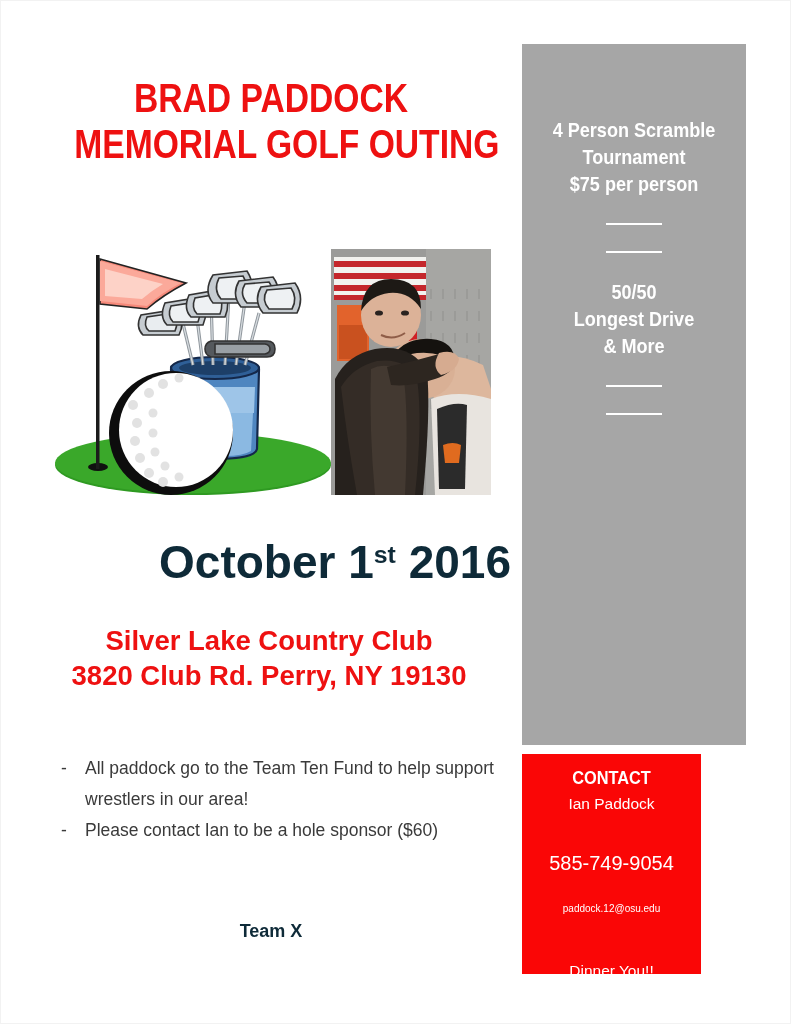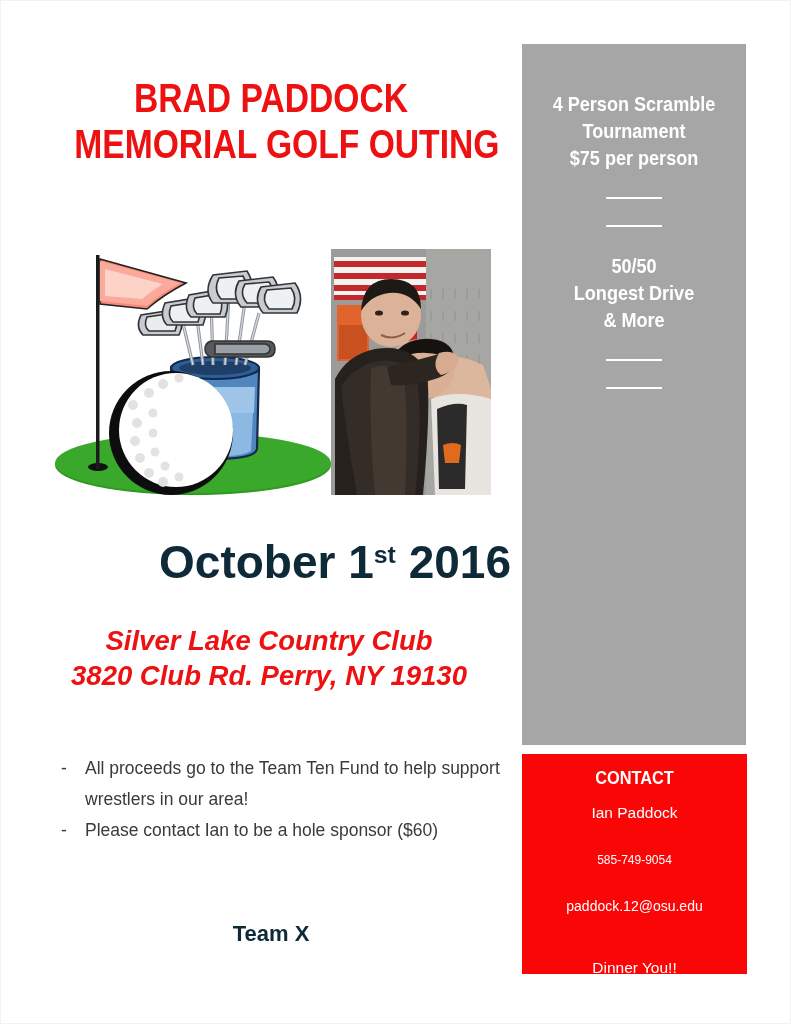--- a/index.html
+++ b/index.html
@@ -83,21 +83,20 @@
   .venue {
     position: absolute;
     left: 20px;
     top: 622px;
     width: 496px;
     text-align: center;
     color: #ee1111;
     font-weight: bold;
     font-size: 27.5px;
     line-height: 35px;
-    font-style: italic;
   }
 
   
   .bullets {
     position: absolute;
     left: 60px;
     top: 752px;
     width: 460px;
     color: #3a3a3a;
     font-size: 17.5px;
@@ -118,33 +117,33 @@
 
   
   .team-x {
     position: absolute;
     left: 30px;
     top: 920px;
     width: 480px;
     text-align: center;
     color: #0e2a38;
     font-weight: bold;
-    font-size: 22px;
+    font-size: 18px;
   }
 
   
   .sidebar {
     position: absolute;
     left: 521px;
     top: 43px;
     width: 224px;
     height: 701px;
     background: #a6a6a6;
     box-sizing: border-box;
-    padding-top: 46px;
+    padding-top: 72px;
   }
   .sb-group {
     text-align: center;
     color: #ffffff;
     font-family: "Liberation Sans Narrow", "Liberation Sans", sans-serif;
     font-weight: bold;
     font-size: 21px;
     line-height: 27px;
   }
   .sb-group .sb-line {
@@ -157,48 +156,48 @@
     height: 2px;
     background: #ffffff;
     margin: 26px auto 25px auto;
   }
 
   
   .contact-box {
     position: absolute;
     left: 521px;
     top: 753px;
-    width: 225px;
+    width: 179px;
     height: 220px;
     background: #fa0606;
     box-sizing: border-box;
     padding-top: 12px;
     text-align: center;
     color: #ffffff;
   }
   .contact-title {
     font-family: "Liberation Sans Narrow", "Liberation Sans", sans-serif;
     font-weight: bold;
     font-size: 19px;
     line-height: 24px;
     transform: scaleX(0.86);
     transform-origin: center center;
   }
   .contact-name {
     font-size: 15.5px;
     line-height: 25px;
-    margin-top: 10px;
+    margin-top: 1px;
   }
   .contact-phone {
-    font-size: 12px;
+    font-size: 20px;
     line-height: 22px;
-    margin-top: 24px;
+    margin-top: 36px;
   }
   .contact-email {
-    font-size: 14px;
+    font-size: 10px;
     line-height: 22px;
     margin-top: 24px;
   }
   .contact-thanks {
     font-size: 15.5px;
     line-height: 22px;
     margin-top: 40px;
   }
 </style>
 </head>
@@ -344,21 +343,21 @@
   </div>
 
   <div class="venue">
     <div>Silver Lake Country Club</div>
     <div>3820 Club Rd. Perry, NY 19130</div>
   </div>
 
   <div class="bullets">
     <div class="bullet-row">
       <span class="bullet-dash">-</span>
-      <span class="bullet-text">All proceeds go to the Team Ten Fund to help support wrestlers in our area!</span>
+      <span class="bullet-text">All paddock go to the Team Ten Fund to help support wrestlers in our area!</span>
     </div>
     <div class="bullet-row">
       <span class="bullet-dash">-</span>
       <span class="bullet-text">Please contact Ian to be a hole sponsor ($60)</span>
     </div>
   </div>
 
   <div class="team-x">Team X</div>
 
   <div class="sidebar">

